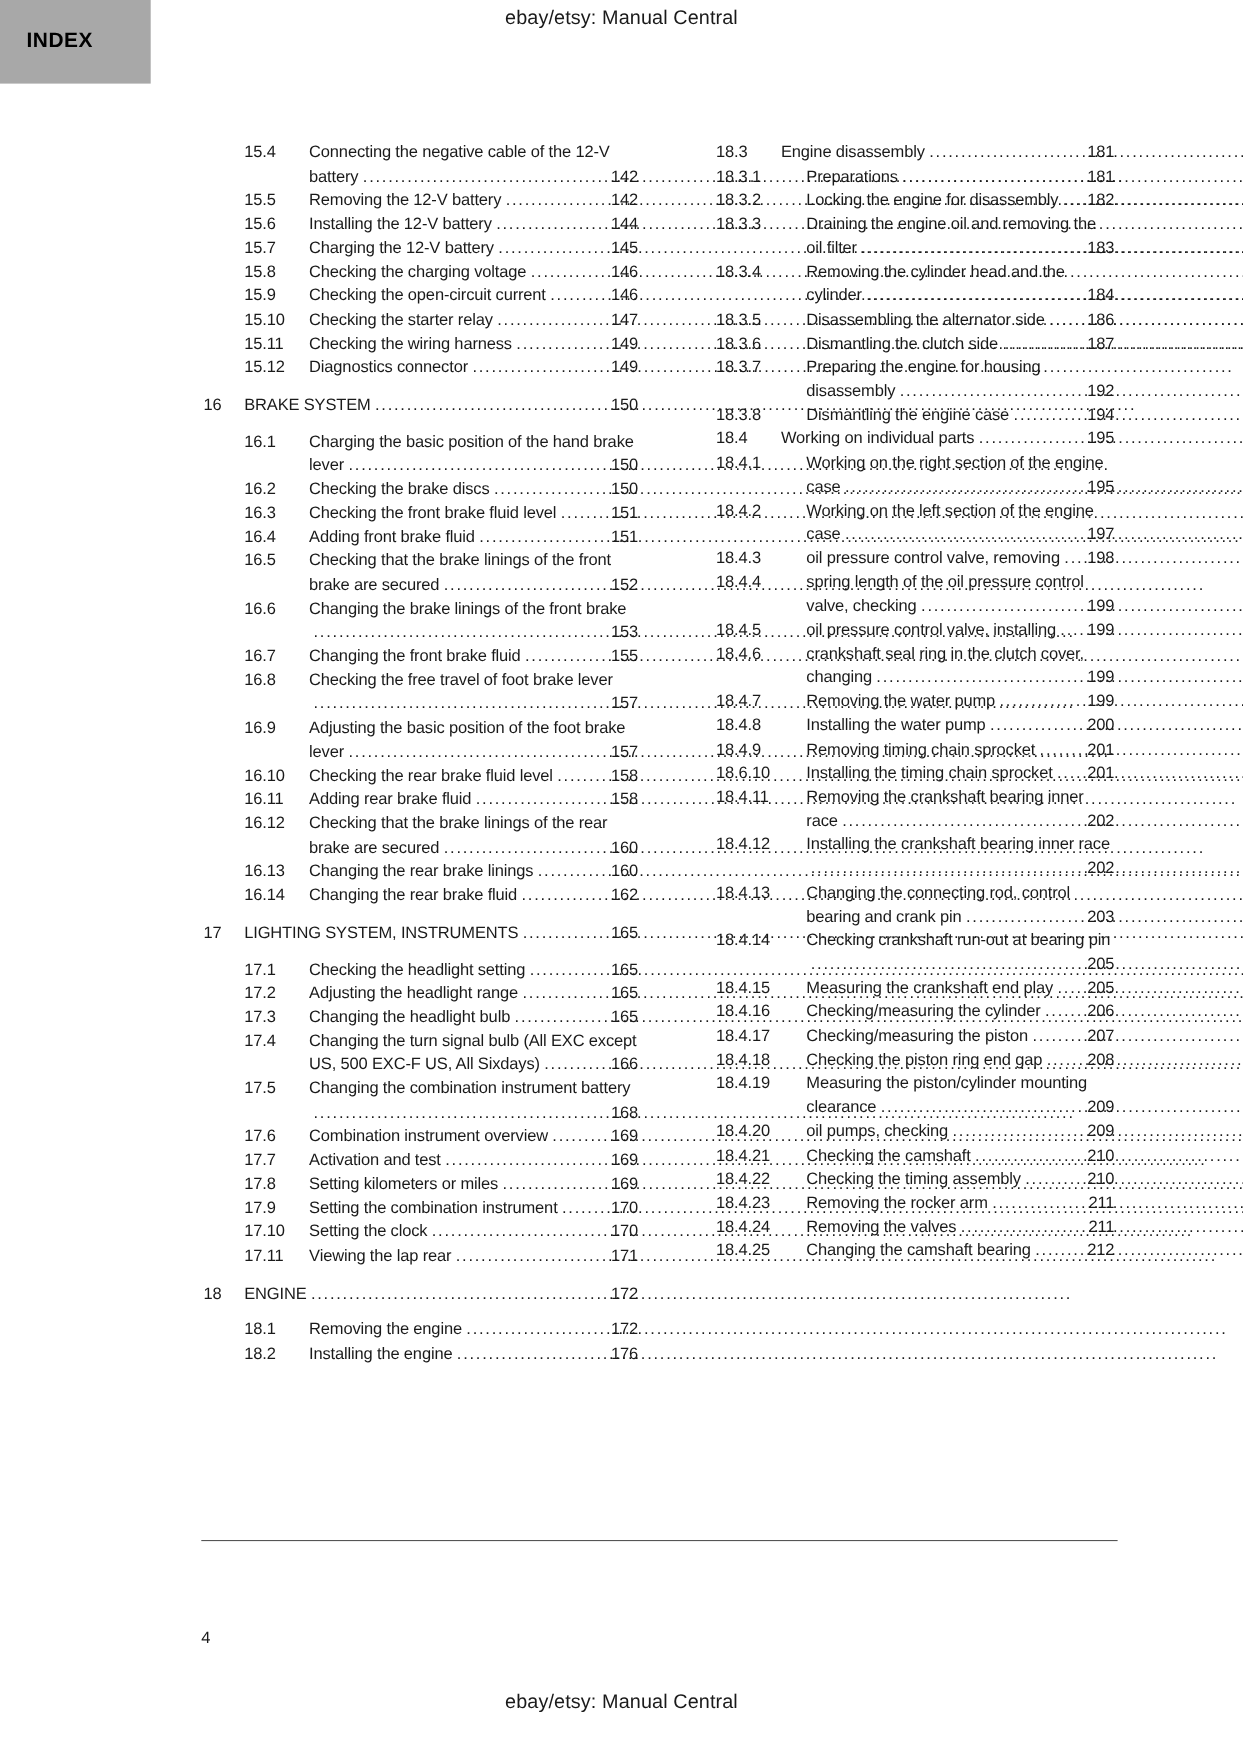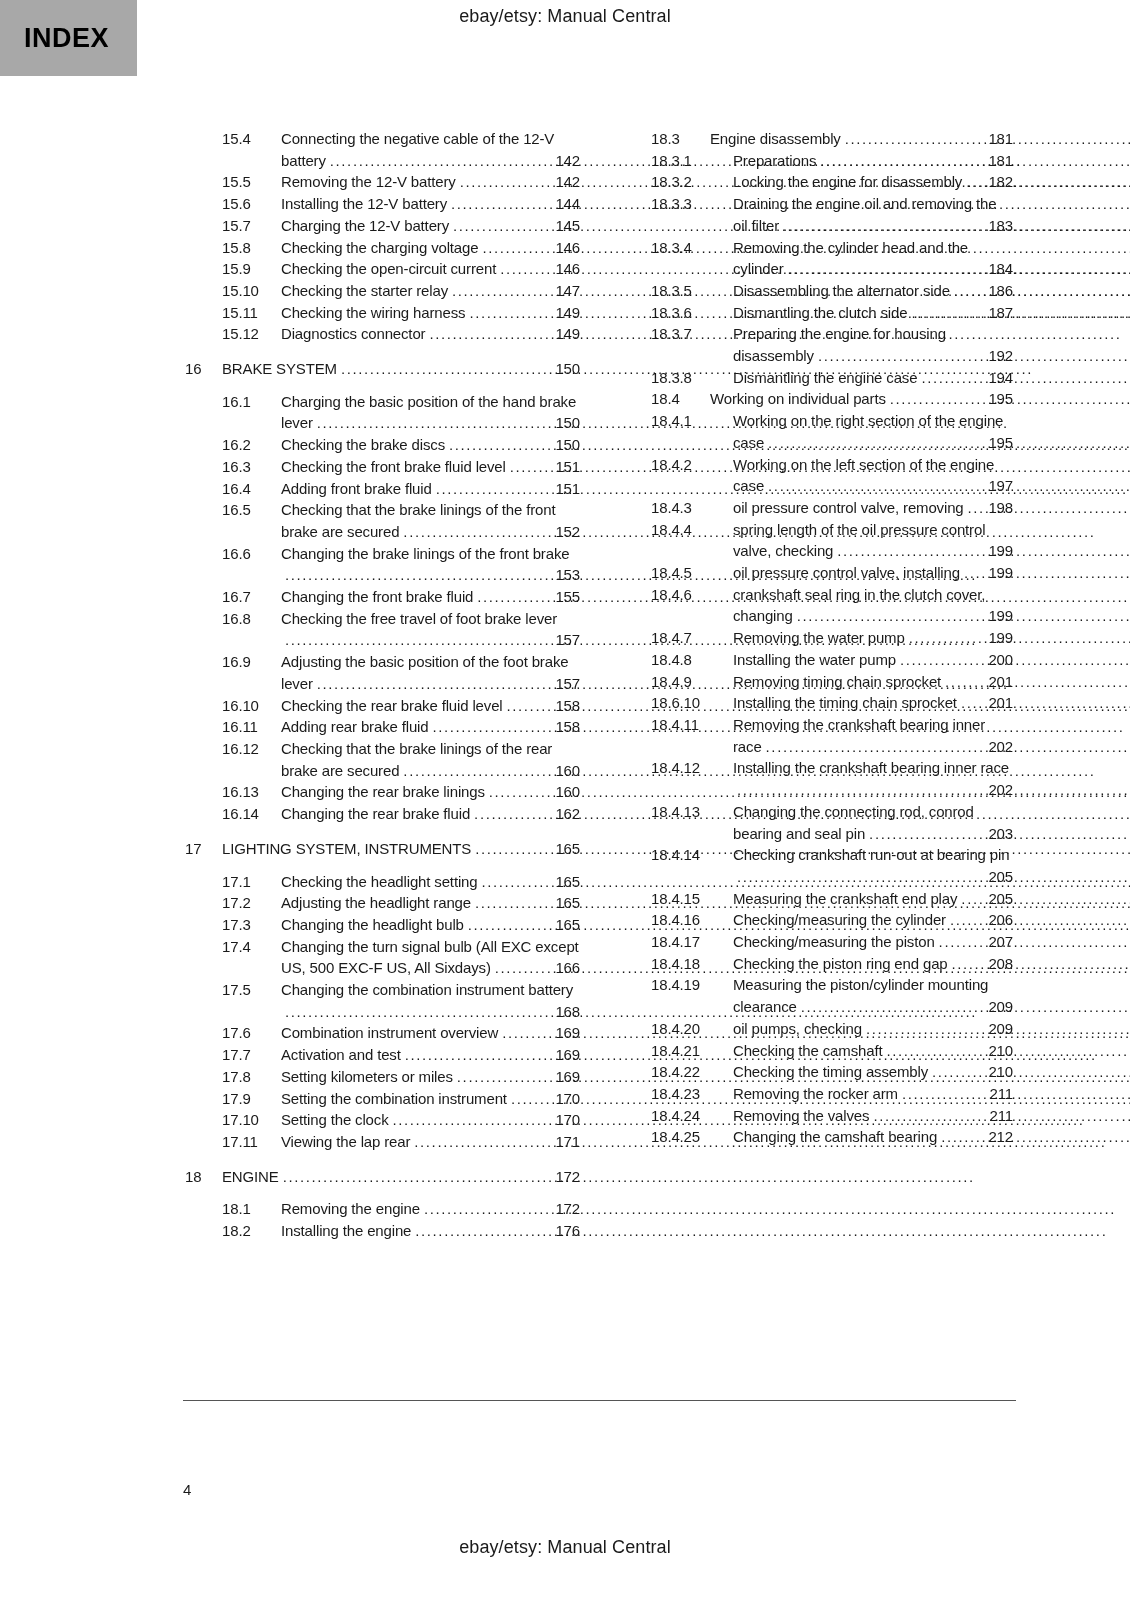--- a/index.html
+++ b/index.html
@@ -16,21 +16,21 @@
     padding-top: 6px; text-align: center;
     font-size: 18px; letter-spacing: 0.1px;
   }
   .index-box {
     position: absolute; top: 0; left: 0;
     width: 137px; height: 76px;
     background: var(--index_box, #a8a8a8);
     display: flex; align-items: center; padding-left: 24px;
   }
   .index-label {
-    font-size: 27px; font-weight: bold; color: #000;
+    font-size: 19px; font-weight: bold; color: #000;
     letter-spacing: 0.5px;
   }
 
   .toc {
     position: absolute; top: 128px; left: 185px; width: 828px;
     display: flex;
   }
   .col-left  { width: 395px; margin-right: 71px; }
   .col-right { width: 362px; }
 
@@ -508,21 +508,21 @@
       <div class="row level-sub2">
     <span class="num">18.4.12</span>
     <span class="t">
       <span class="clip"><span class="label">Installing the crankshaft bearing inner race</span></span>
       <span class="page">202</span>
     </span>
   </div>
       <div class="row level-sub2">
     <span class="num">18.4.13</span>
     <span class="t">
-      <span class="clip"><span class="label">Changing the connecting rod, conrod bearing and seal pin</span></span>
+      <span class="clip"><span class="label">Changing the connecting rod, control bearing and crank pin</span></span>
       <span class="page">203</span>
     </span>
   </div>
       <div class="row level-sub2">
     <span class="num">18.4.14</span>
     <span class="t">
       <span class="clip"><span class="label">Checking crankshaft run-out at bearing pin</span></span>
       <span class="page">205</span>
     </span>
   </div>

